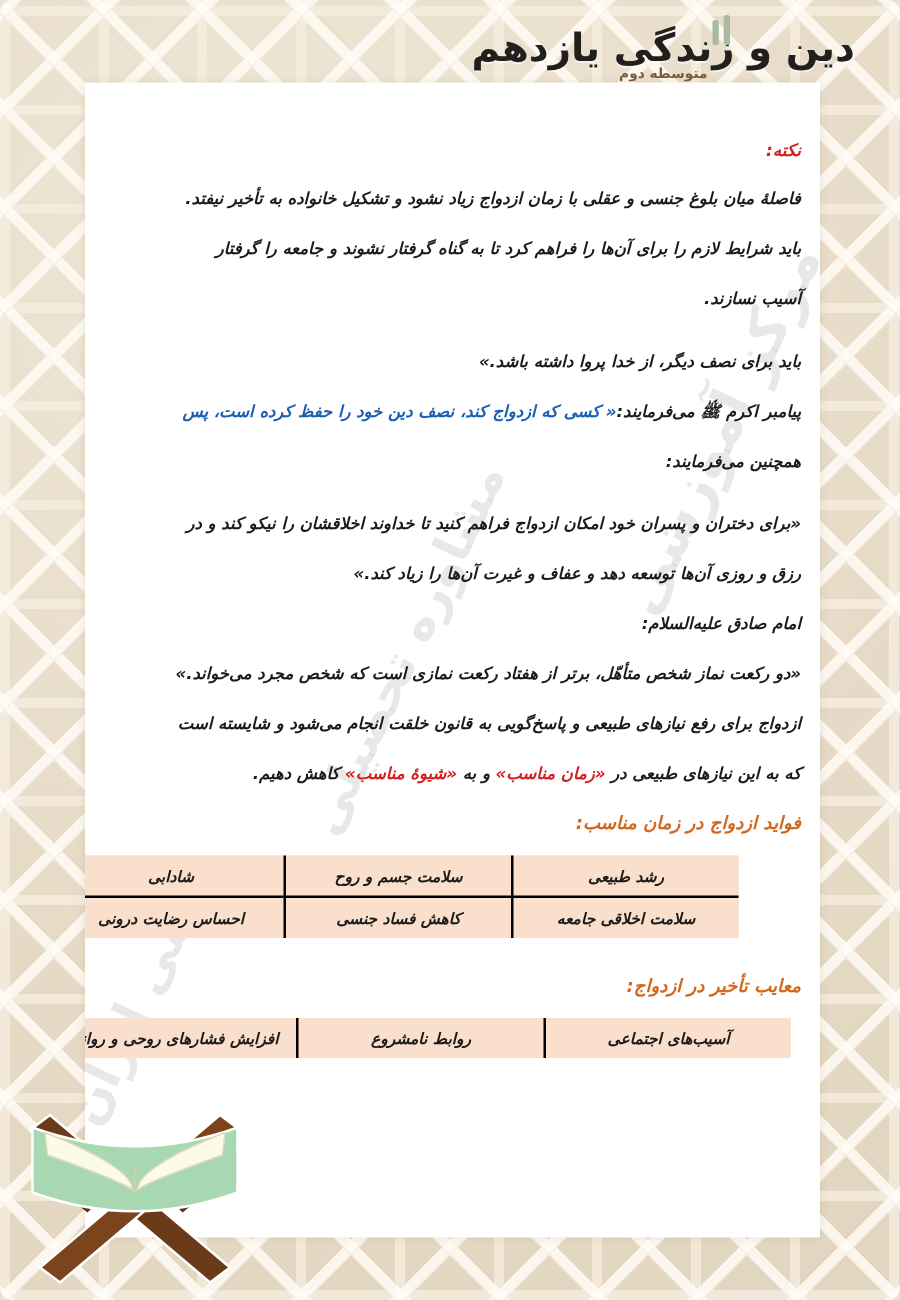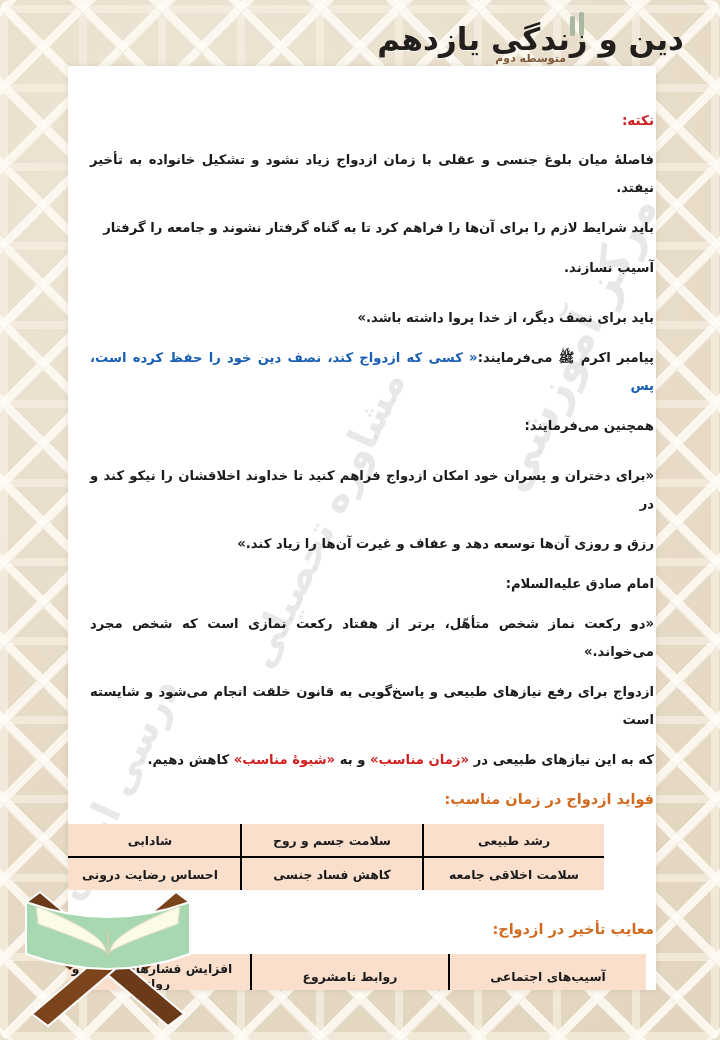--- a/index.html
+++ b/index.html
@@ -112,24 +112,25 @@
     width: 588px;
     height: 924px;
     background: #ffffff;
     box-shadow: 0 0 6px rgba(120,100,70,0.16);
     z-index: 3;
     overflow: hidden;
   }
 
   .sheet-inner {
     position: relative;
-    padding: 40px 2px 10px 22px;
+    padding: 40px 15px 10px 22px;
     direction: rtl;
     text-align: right;
     z-index: 4;
+    font-style: italic;
   }
 
   
   .watermark {
     position: absolute;
     z-index: 2;
     color: rgba(120,115,110,0.16);
     font-size: 46px;
     font-weight: bold;
     white-space: nowrap;

